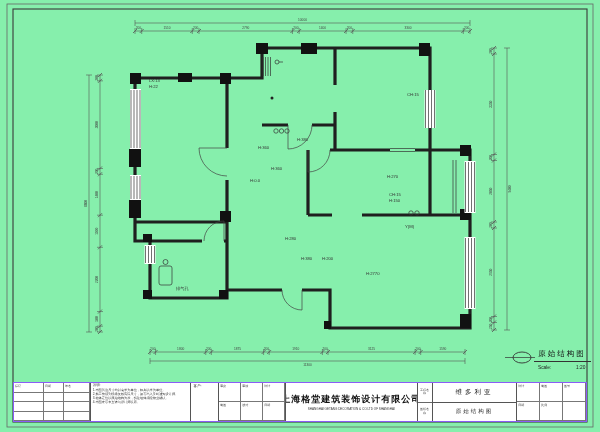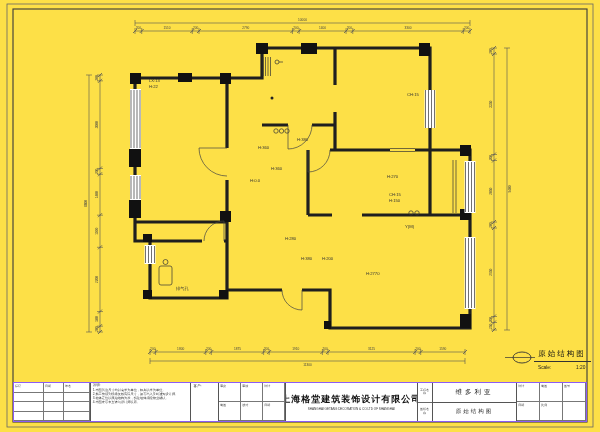--- a/index.html
+++ b/index.html
@@ -1,16 +1,16 @@
 <!DOCTYPE html>
 <html><head>
 <meta charset="utf-8">
 <style>
   html,body{margin:0;padding:0;background:#fff;}
-  #sheet{position:relative;width:600px;height:432px;background:#fde047;overflow:hidden;
+  #sheet{position:relative;width:600px;height:432px;background:#86efac;overflow:hidden;
          font-family:"Liberation Sans","DejaVu Sans",sans-serif;color:#222;}
   svg{position:absolute;left:0;top:0;}
   
   #titleblock{position:absolute;left:13px;top:382px;width:574px;height:40px;
     border:1px solid #8b5cf6;box-sizing:border-box;display:flex;background:#fff;}
   .tbc{border-right:1px solid #555;box-sizing:border-box;height:100%;overflow:hidden;}
   .grid{display:grid;height:100%;}
   .gcell{border-right:1px solid #777;border-bottom:1px solid #777;font-size:3px;
     line-height:4px;padding:1px 1px 0 1px;color:#333;overflow:hidden;}
   .notes{padding:1px 2px;font-size:3.2px;line-height:3.9px;color:#333;}

